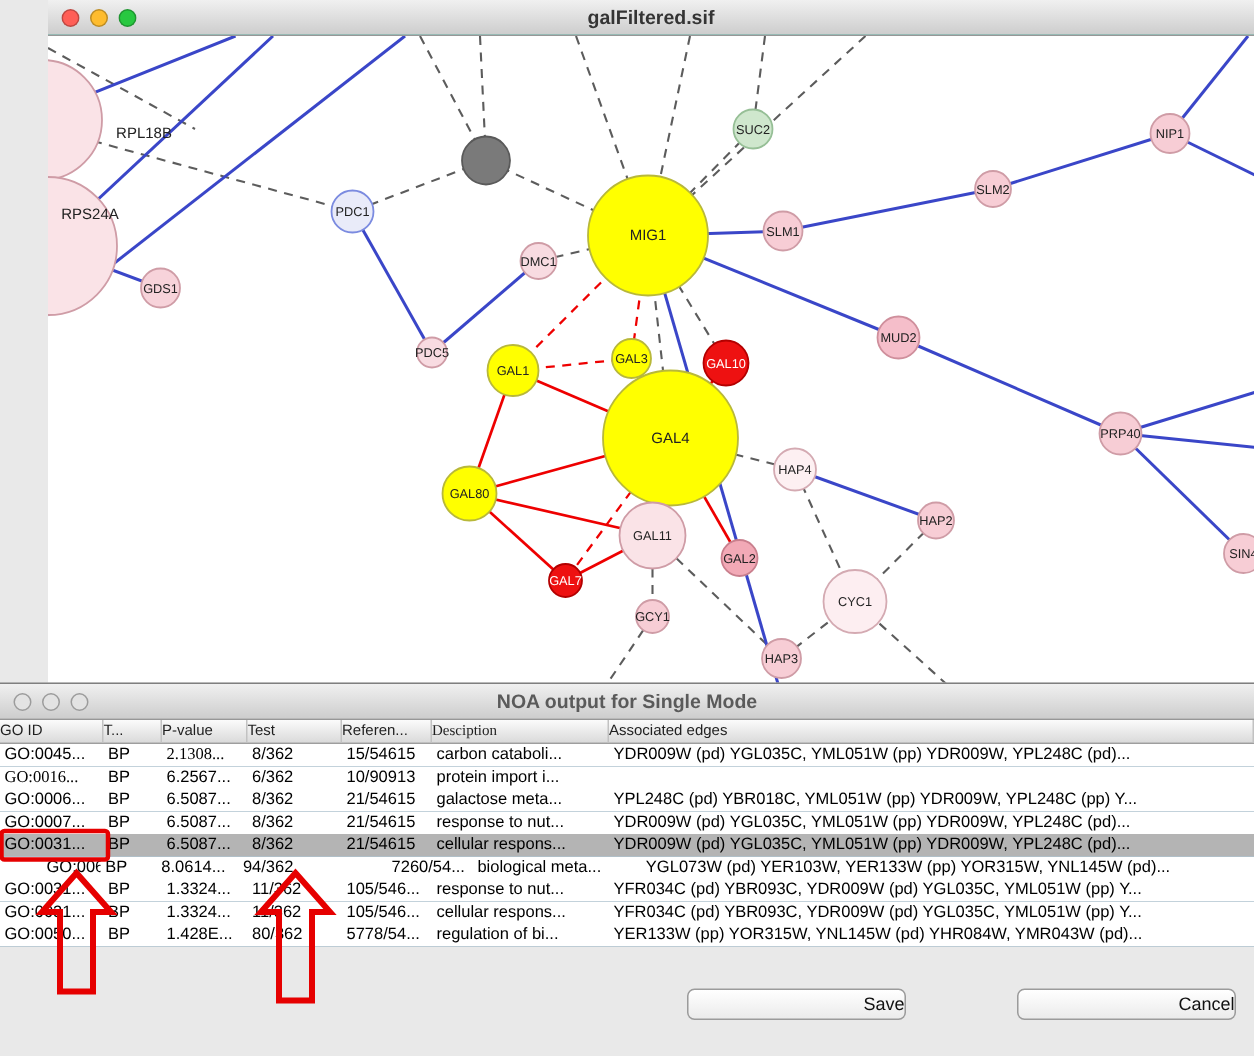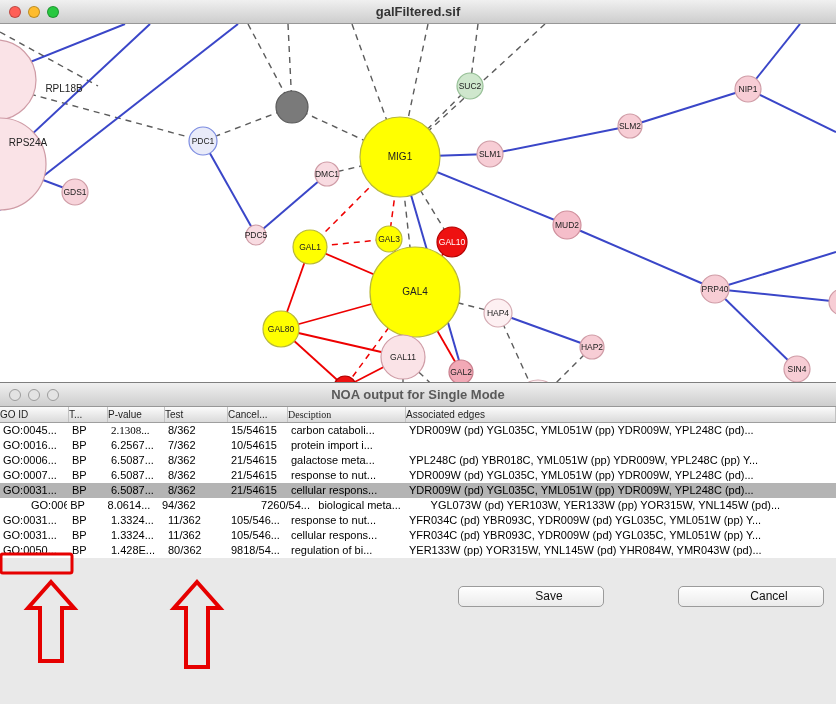--- a/index.html
+++ b/index.html
@@ -14,21 +14,21 @@
   }
   .titlebar .title {
     position:absolute; left:0; right:0; top:4px; text-align:center;
     font-size:13px; font-weight:bold; color:#343434;
   }
   .titlebar .title.dim { color:#5a5a5a; }
   .lights { position:absolute; left:9px; top:6px; display:flex; gap:7px; }
   .light { width:12px; height:12px; border-radius:50%; box-sizing:border-box; border:1px solid rgba(0,0,0,0.25); }
   .light.gray { background:#e3e3e3; border:1px solid #9c9c9c; }
 
-  #graph-window { height:382px; background:#5eead4; }
+  #graph-window { height:455px; background:#5eead4;margin-left:32px; }
   #network-canvas { display:block; background:#ffffff; }
   #network-canvas text { font-family:"Liberation Sans",sans-serif; }
 
   #table-window {
     position:relative; height:249px; box-sizing:border-box;
     border-top:1px solid #7f7f7f; background:#e9e9e9;
   }
   #table-header {
     display:flex; height:16px; box-sizing:border-box;
     background:linear-gradient(#fbfbfb,#dadada);
@@ -43,21 +43,21 @@
   .row { display:flex; height:15px; background:#ffffff; }
   .row.selected { background:#b4b4b4; }
   .td {
     box-sizing:border-box; padding:0 3px; font-size:11px; line-height:15px;
     color:#000; white-space:nowrap; overflow:hidden;
   }
   .mac-btn {
     position:absolute; top:203px; width:146px; height:21px; box-sizing:border-box;
     background:linear-gradient(#ffffff,#ebebeb);
     border:1px solid #9b9b9b; border-radius:5px;
-    font-size:12px; color:#111; text-align:center; line-height:19px;
+    font-size:12px; color:#111; text-align:right; line-height:19px;
     cursor:default;
     padding-left:36px;
   }
   #save-button { left:458px; }
   #cancel-button { left:678px; }
 
   #annotation-layer {
     position:absolute; left:0; top:0; width:836px; height:704px;
     pointer-events:none; z-index:5;
   }
@@ -195,40 +195,40 @@
       <div class="light gray"></div>
       <div class="light gray"></div>
     </div>
     <div class="title dim">NOA output for Single Mode</div>
   </div>
   <div id="table-header">
       <div class="th" style="width: 69px;">GO ID</div>
       <div class="th" style="width: 39px;">T...</div>
       <div class="th" style="width: 57px;">P-value</div>
       <div class="th" style="width: 63px;">Test</div>
-      <div class="th" style="width: 60px;">Cancel...</div>
+      <div class="th" style="width: 60px;">Referen...</div>
       <div class="th" style="width: 118px; font-family: Liberation Serif, serif;">Desciption</div>
       <div class="th" style="width: 430px;">Associated edges</div>
     </div>
   <div id="table-body">
       <div class="row">
         <div class="td" style="width: 69px;">GO:0045...</div>
         <div class="td" style="width: 39px;">BP</div>
         <div class="td" style="width: 57px; font-family: Liberation Serif, serif;">2.1308...</div>
         <div class="td" style="width: 63px;">8/362</div>
         <div class="td" style="width: 60px;">15/54615</div>
         <div class="td" style="width: 118px;">carbon cataboli...</div>
         <div class="td" style="width: 430px;">YDR009W (pd) YGL035C, YML051W (pp) YDR009W, YPL248C (pd)...</div>
       </div>
       <div class="row">
-        <div class="td" style="width: 69px;">GO:0016...</div>
+        <div class="td" style="width: 69px; font-family: Liberation Serif, serif;">GO:0016...</div>
         <div class="td" style="width: 39px;">BP</div>
         <div class="td" style="width: 57px;">6.2567...</div>
-        <div class="td" style="width: 63px;">7/362</div>
-        <div class="td" style="width: 60px;">10/54615</div>
+        <div class="td" style="width: 63px;">6/362</div>
+        <div class="td" style="width: 60px;">10/90913</div>
         <div class="td" style="width: 118px;">protein import i...</div>
       </div>
       <div class="row">
         <div class="td" style="width: 69px;">GO:0006...</div>
         <div class="td" style="width: 39px;">BP</div>
         <div class="td" style="width: 57px;">6.5087...</div>
         <div class="td" style="width: 63px;">8/362</div>
         <div class="td" style="width: 60px;">21/54615</div>
         <div class="td" style="width: 118px;">galactose meta...</div>
         <div class="td" style="width: 430px;">YPL248C (pd) YBR018C, YML051W (pp) YDR009W, YPL248C (pp) Y...</div>
@@ -276,21 +276,21 @@
         <div class="td" style="width: 63px;">11/362</div>
         <div class="td" style="width: 60px;">105/546...</div>
         <div class="td" style="width: 118px;">cellular respons...</div>
         <div class="td" style="width: 430px;">YFR034C (pd) YBR093C, YDR009W (pd) YGL035C, YML051W (pp) Y...</div>
       </div>
       <div class="row">
         <div class="td" style="width: 69px;">GO:0050...</div>
         <div class="td" style="width: 39px;">BP</div>
         <div class="td" style="width: 57px;">1.428E...</div>
         <div class="td" style="width: 63px;">80/362</div>
-        <div class="td" style="width: 60px;">9818/54...</div>
+        <div class="td" style="width: 60px;">5778/54...</div>
         <div class="td" style="width: 118px;">regulation of bi...</div>
         <div class="td" style="width: 430px;">YER133W (pp) YOR315W, YNL145W (pd) YHR084W, YMR043W (pd)...</div>
       </div>
     </div>
   <div class="mac-btn" id="save-button">Save</div>
   <div class="mac-btn" id="cancel-button">Cancel</div>
 </div>
 
 <svg id="annotation-layer" width="836" height="704" viewBox="0 0 836 704" xmlns="http://www.w3.org/2000/svg">
     <rect x="1" y="554" width="71" height="19" fill="none" stroke="#e60000" stroke-width="3" rx="2"></rect>

